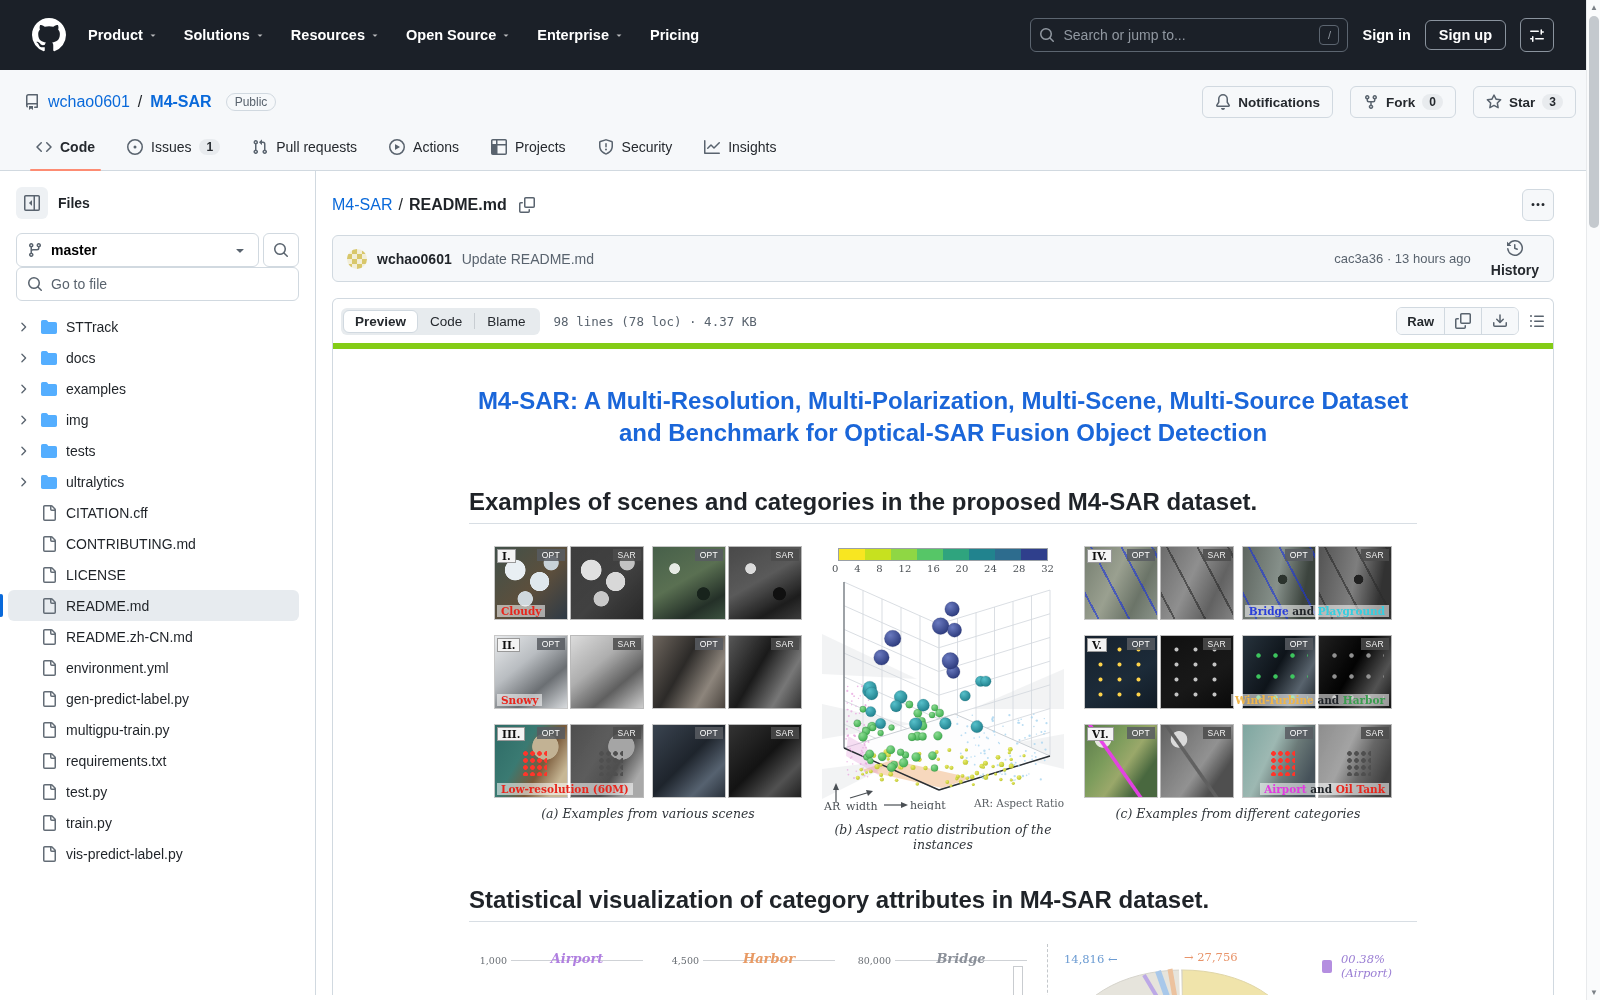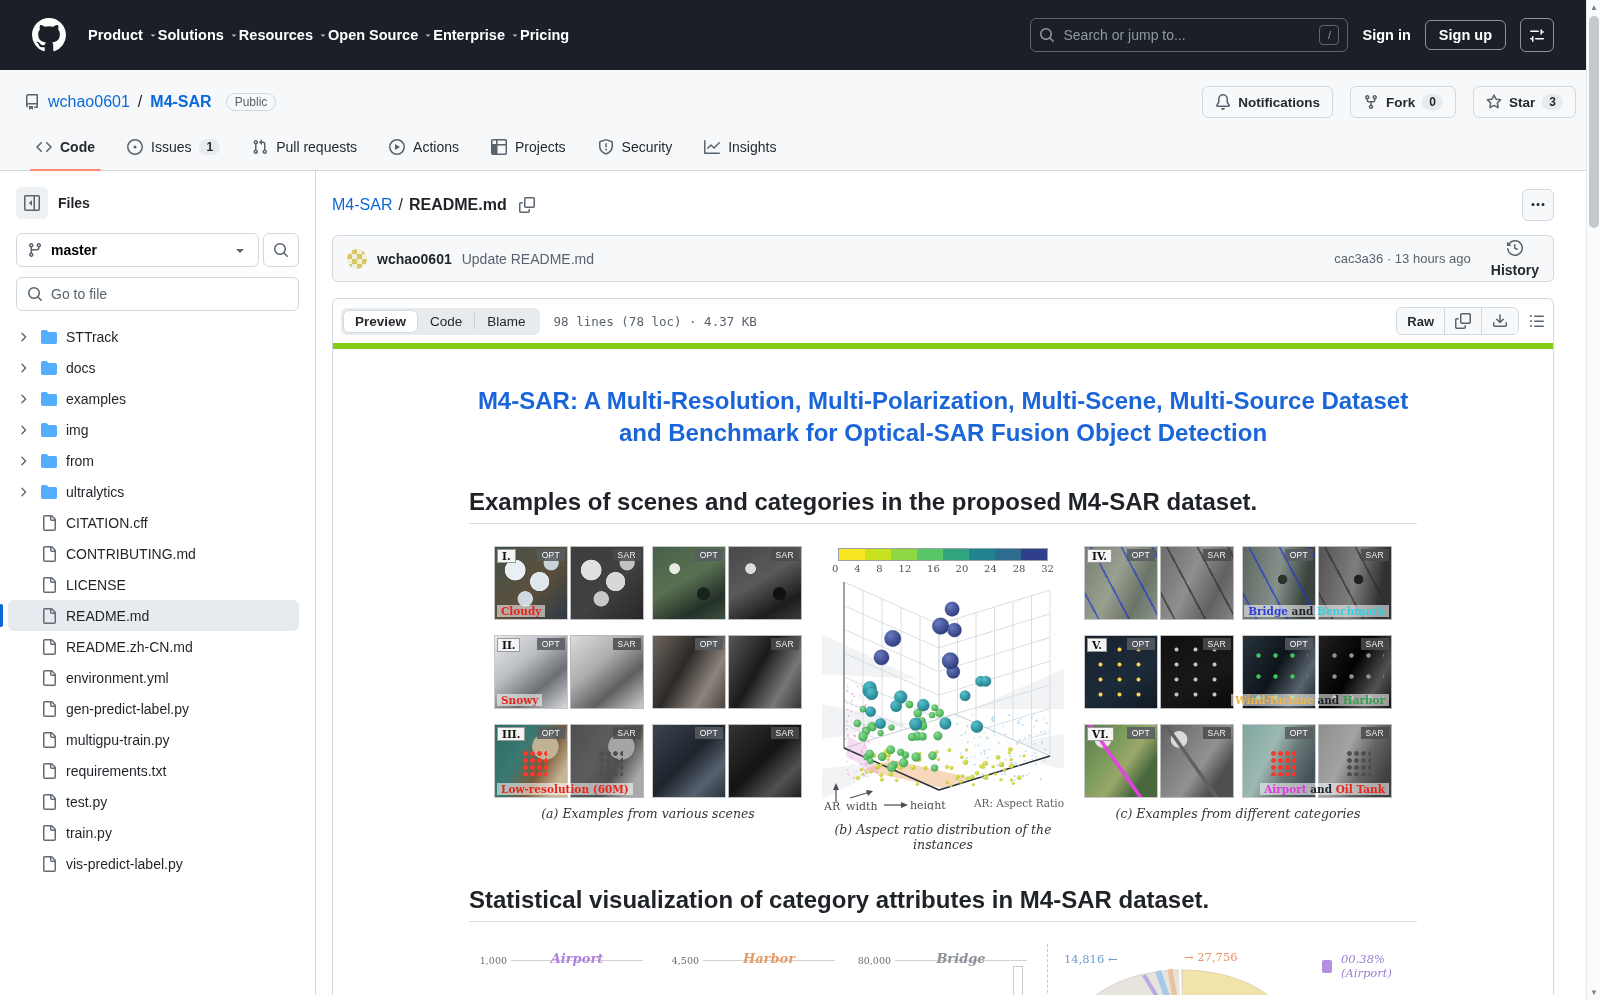--- a/index.html
+++ b/index.html
@@ -4,21 +4,21 @@
 <style>
   * { margin:0; padding:0; box-sizing:border-box; }
   html,body { width:1600px; height:1000px; overflow:hidden; background:#fff;
     font-family:"Liberation Sans", sans-serif; color:#1f2328; }
   a { text-decoration:none; }
 
   
   .gh-header { height:70px; background:#1b2028; display:flex; align-items:center;
     padding:0 46px 0 32px; gap:22px; }
   .gh-logo { width:34px; height:34px; flex:0 0 auto; }
-  .gh-nav { display:flex; align-items:center; flex:1; }
+  .gh-nav { display:flex; align-items:center; gap:26px; flex:1; }
   .nav-item { color:#fff; font-size:14.5px; font-weight:600; display:inline-flex;
     align-items:center; gap:5px; cursor:pointer; }
   .nav-item svg { opacity:.7; }
   .hdr-right { display:flex; align-items:center; gap:14px; }
   .search-box { width:318px; height:34px; border:1px solid #5c6570; border-radius:6px;
     display:flex; align-items:center; padding:0 8px; gap:8px; color:#9198a1; }
   .search-box input { flex:1; background:transparent; border:none; outline:none;
     color:#c9d1d9; font-size:14px; font-family:inherit; }
   .search-box input::placeholder { color:#9198a1; }
   .slash-key { width:20px; height:20px; border:1px solid #5c6570; border-radius:4px;
@@ -56,21 +56,21 @@
     height:2px; background:#fd8c73; border-radius:3px; }
 
   
   .layout { display:flex; height:824px; }
   .sidebar { width:316px; flex:0 0 auto; border-right:1px solid #d1d9e0;
     padding:16px 16px 0 16px; position:relative; }
   .sb-head { display:flex; align-items:center; gap:10px; margin-bottom:14px; }
   .icon-ghost { width:32px; height:32px; border-radius:6px; background:#eef1f4;
     display:flex; align-items:center; justify-content:center; color:#59636e; cursor:pointer; }
   .sb-title { font-size:14px; font-weight:700; }
-  .sb-branch-row { display:flex; gap:4px; margin-bottom:10px; }
+  .sb-branch-row { display:flex; gap:4px; }
   .branch-btn { flex:1; display:flex; align-items:center; gap:8px; border:1px solid #d1d9e0;
     background:#fff; border-radius:6px; height:34px; padding:0 10px; font-size:14px;
     font-weight:600; cursor:pointer; font-family:inherit; }
   .branch-btn .grow { flex:1; text-align:left; }
   .branch-btn svg { color:#59636e; }
   .sb-search-btn { width:36px; height:34px; border:1px solid #d1d9e0; background:#fff;
     border-radius:6px; display:flex; align-items:center; justify-content:center;
     color:#59636e; cursor:pointer; }
   .goto { display:flex; align-items:center; gap:8px; border:1px solid #d1d9e0;
     border-radius:6px; height:34px; padding:0 10px; color:#59636e; margin-bottom:10px; background:#fff; }
@@ -454,21 +454,21 @@
           <span class="chev">
             <svg width="14" height="14" viewBox="0 0 16 16" fill="currentColor">
               <path d="M6.22 3.22a.75.75 0 0 1 1.06 0l4.25 4.25a.75.75 0 0 1 0 1.06l-4.25 4.25a.751.751 0 0 1-1.042-.018.751.751 0 0 1-.018-1.042L9.94 8 6.22 4.28a.75.75 0 0 1 0-1.06Z"></path>
             </svg>
           </span>
           <span class="fo" style="display:flex">
             <svg width="16" height="16" viewBox="0 0 16 16" fill="currentColor" aria-hidden="true">
               <path d="M1.75 1A1.75 1.75 0 0 0 0 2.75v10.5C0 14.216.784 15 1.75 15h12.5A1.75 1.75 0 0 0 16 13.25v-8.5A1.75 1.75 0 0 0 14.25 3H7.5a.25.25 0 0 1-.2-.1l-.9-1.2C6.07 1.26 5.55 1 5 1Z"></path>
             </svg>
           </span>
-          <span>from</span>
+          <span>tests</span>
         </div>
         <div class="tree-row">
           <span class="chev">
             <svg width="14" height="14" viewBox="0 0 16 16" fill="currentColor">
               <path d="M6.22 3.22a.75.75 0 0 1 1.06 0l4.25 4.25a.75.75 0 0 1 0 1.06l-4.25 4.25a.751.751 0 0 1-1.042-.018.751.751 0 0 1-.018-1.042L9.94 8 6.22 4.28a.75.75 0 0 1 0-1.06Z"></path>
             </svg>
           </span>
           <span class="fo" style="display:flex">
             <svg width="16" height="16" viewBox="0 0 16 16" fill="currentColor" aria-hidden="true">
               <path d="M1.75 1A1.75 1.75 0 0 0 0 2.75v10.5C0 14.216.784 15 1.75 15h12.5A1.75 1.75 0 0 0 16 13.25v-8.5A1.75 1.75 0 0 0 14.25 3H7.5a.25.25 0 0 1-.2-.1l-.9-1.2C6.07 1.26 5.55 1 5 1Z"></path>
@@ -1097,21 +1097,21 @@
                   <div class="sat bg-R1a sar mk mk-bridge">
                     <span class="tag">SAR</span>
                   </div>
                   <i class="pair-gap"></i>
                   <div class="sat bg-R1b mk mk-bridge">
                     <span class="tag">OPT</span>
                   </div>
                   <div class="sat bg-R1b sar mk mk-bridge">
                     <span class="tag">SAR</span>
                   </div>
-                  <span class="cap cap-right"><b style="color:#2b3fd8">Bridge</b><b style="color:#1f2328"> and </b><b style="color:#35cfe0">Benchmark</b></span>
+                  <span class="cap cap-right"><b style="color:#2b3fd8">Bridge</b><b style="color:#1f2328"> and </b><b style="color:#35cfe0">Playground</b></span>
                 </div>
                 <div class="sat-row">
                   <div class="sat bg-R2a mk mk-ydots">
                     <span class="tag">OPT</span>
                     <span class="num">V.</span>
                   </div>
                   <div class="sat bg-R2a sar mk mk-ydots">
                     <span class="tag">SAR</span>
                   </div>
                   <i class="pair-gap"></i>

